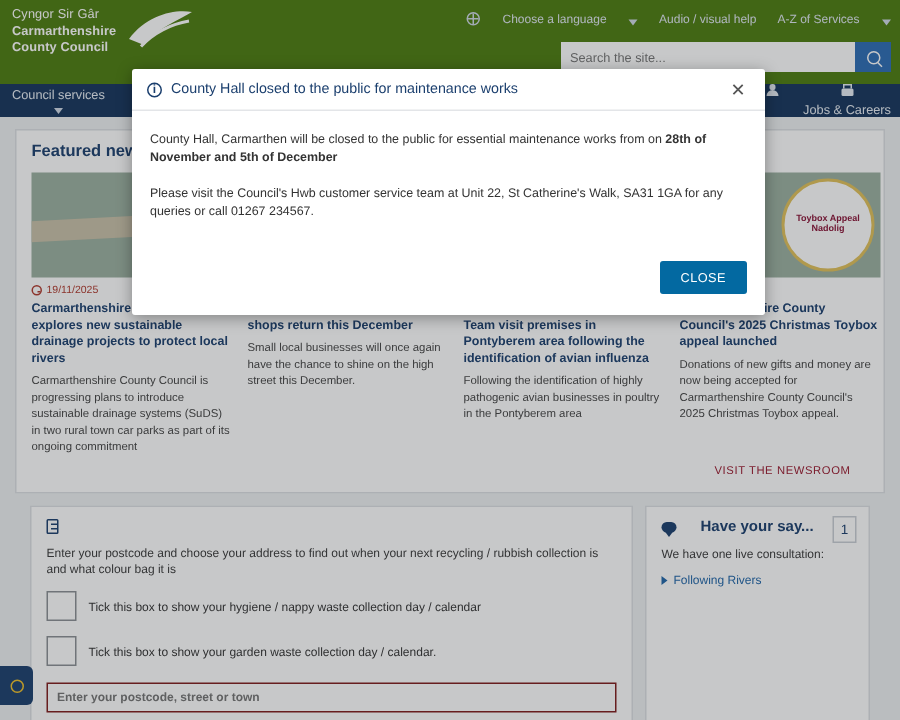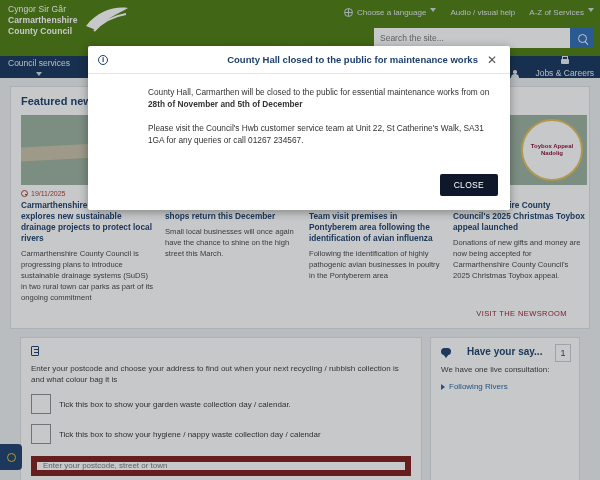--- a/index.html
+++ b/index.html
@@ -49,22 +49,22 @@
     position: absolute;
     right: 6px; top: 8px;
     display: flex;
     align-items: center;
     gap: 14px;
     font-size: 8px;
     color: #dfe7f0;
   }
   .top-links .tl {
     display: flex;
-    align-items: flex-start;
-    gap: 4px;
+    align-items: flex-end;
+    gap: 15px;
     white-space: nowrap;
   }
   .caret-down {
     display: inline-block;
     width: 0; height: 0;
     border-left: 3px solid transparent;
     border-right: 3px solid transparent;
     border-top: 4px solid #cfd9e6;
   }
   .globe-icon {
@@ -143,21 +143,21 @@
     display: flex;
     align-items: center;
     gap: 4px;
     white-space: nowrap;
     flex-direction: column;
   }
   .nav-right {
     position: absolute;
     right: 6px;
     display: flex;
-    align-items: flex-end;
+    align-items: flex-start;
     gap: 16px;
   }
   .mini-icon {
     display: inline-block;
     width: 8px; height: 8px;
     position: relative;
   }
   .icon-person:before {
     content: "";
     position: absolute;
@@ -363,25 +363,26 @@
     background: #fff;
     flex: none;
   }
   .check-row span {
     font-size: 8px;
     color: #333;
   }
   .postcode-input {
     width: 100%;
     height: 20px;
-    border: 6px solid #7f1d1d;
+    border: 1px solid #7f1d1d;
     font-size: 8px;
     color: #666;
     padding: 0 6px;
     outline: none;
+    font-weight: bold;
   }
   .say-panel {
     width: 150px;
     background: #fff;
     border: 1px solid #dcdfe3;
     padding: 8px 10px;
     position: relative;
   }
   .say-panel h3 {
     margin: 0 0 8px 0;
@@ -484,51 +485,49 @@
     border: 1.4px solid #1b3f6e;
     color: #1b3f6e;
     font-size: 8px;
     font-weight: bold;
     line-height: 8px;
     text-align: center;
     display: inline-block;
   }
   .modal-title {
     font-size: 9.5px;
-    font-weight: bold;
+    font-weight: normal;
     color: #1b3f6e;
     flex: 1;
-    text-align: right;
   }
   .modal-close {
     font-size: 12px;
     color: #555;
     cursor: pointer;
     line-height: 1;
     padding: 2px 3px;
   }
   .modal-body {
     padding: 12px 12px 10px 12px;
     min-height: 100px;
-    margin-left: 48px;
   }
   .modal-body p {
     margin: 0 0 12px 0;
     font-size: 8.3px;
     color: #333;
     line-height: 12px;
   }
   .modal-body b { font-weight: bold; }
   .modal-footer {
     padding: 0 12px 14px 12px;
     display: flex;
     justify-content: flex-end;
   }
   .close-btn {
-    background: #0f172a;
+    background: #0369a1;
     color: #fff;
     border: none;
     font-size: 8.5px;
     padding: 6px 14px;
     border-radius: 2px;
     cursor: pointer;
     letter-spacing: .3px;
   }
 </style>
 </head>
@@ -609,21 +608,21 @@
           <div class="desc">Carmarthenshire County Council is progressing plans to introduce sustainable drainage systems (SuDS) in two rural town car parks as part of its ongoing commitment</div>
         </div>
 
         <div class="card">
           <div class="thumb thumb-2"></div>
           <div class="date">
             <span class="clock"></span>
             <span>16/11/2025</span>
           </div>
           <div class="title">100% Sir Gâr Christmas pop-up shops return this December</div>
-          <div class="desc">Small local businesses will once again have the chance to shine on the high street this March.</div>
+          <div class="desc">Small local businesses will once again have the chance to shine on the high street this December.</div>
         </div>
 
         <div class="card">
           <div class="thumb thumb-3"></div>
           <div class="date">
             <span class="clock"></span>
             <span>18/11/2025</span>
           </div>
           <div class="title">Carmarthenshire's Animal Health Team visit premises in Pontyberem area following the identification of avian influenza</div>
           <div class="desc">Following the identification of highly pathogenic avian businesses in poultry in the Pontyberem area</div>
@@ -646,25 +645,25 @@
     </div>
 
     <div class="bottom">
       <div class="bin-panel">
         <h3>
           <span class="bin-icon"></span>
         </h3>
         <p>Enter your postcode and choose your address to find out when your next recycling / rubbish collection is and what colour bag it is</p>
         <div class="check-row">
           <span class="checkbox"></span>
-          <span>Tick this box to show your garden waste collection day / calendar.</span>
+          <span>Tick this box to show your hygiene / nappy waste collection day / calendar</span>
         </div>
         <div class="check-row">
           <span class="checkbox"></span>
-          <span>Tick this box to show your hygiene / nappy waste collection day / calendar</span>
+          <span>Tick this box to show your garden waste collection day / calendar.</span>
         </div>
         <input class="postcode-input" type="text" placeholder="Enter your postcode, street or town" style="">
       </div>
 
       <div class="say-panel">
         <div class="count-badge">1</div>
         <h3>
           <span class="speech-icon"></span>
           <span>Have your say...</span>
         </h3>

